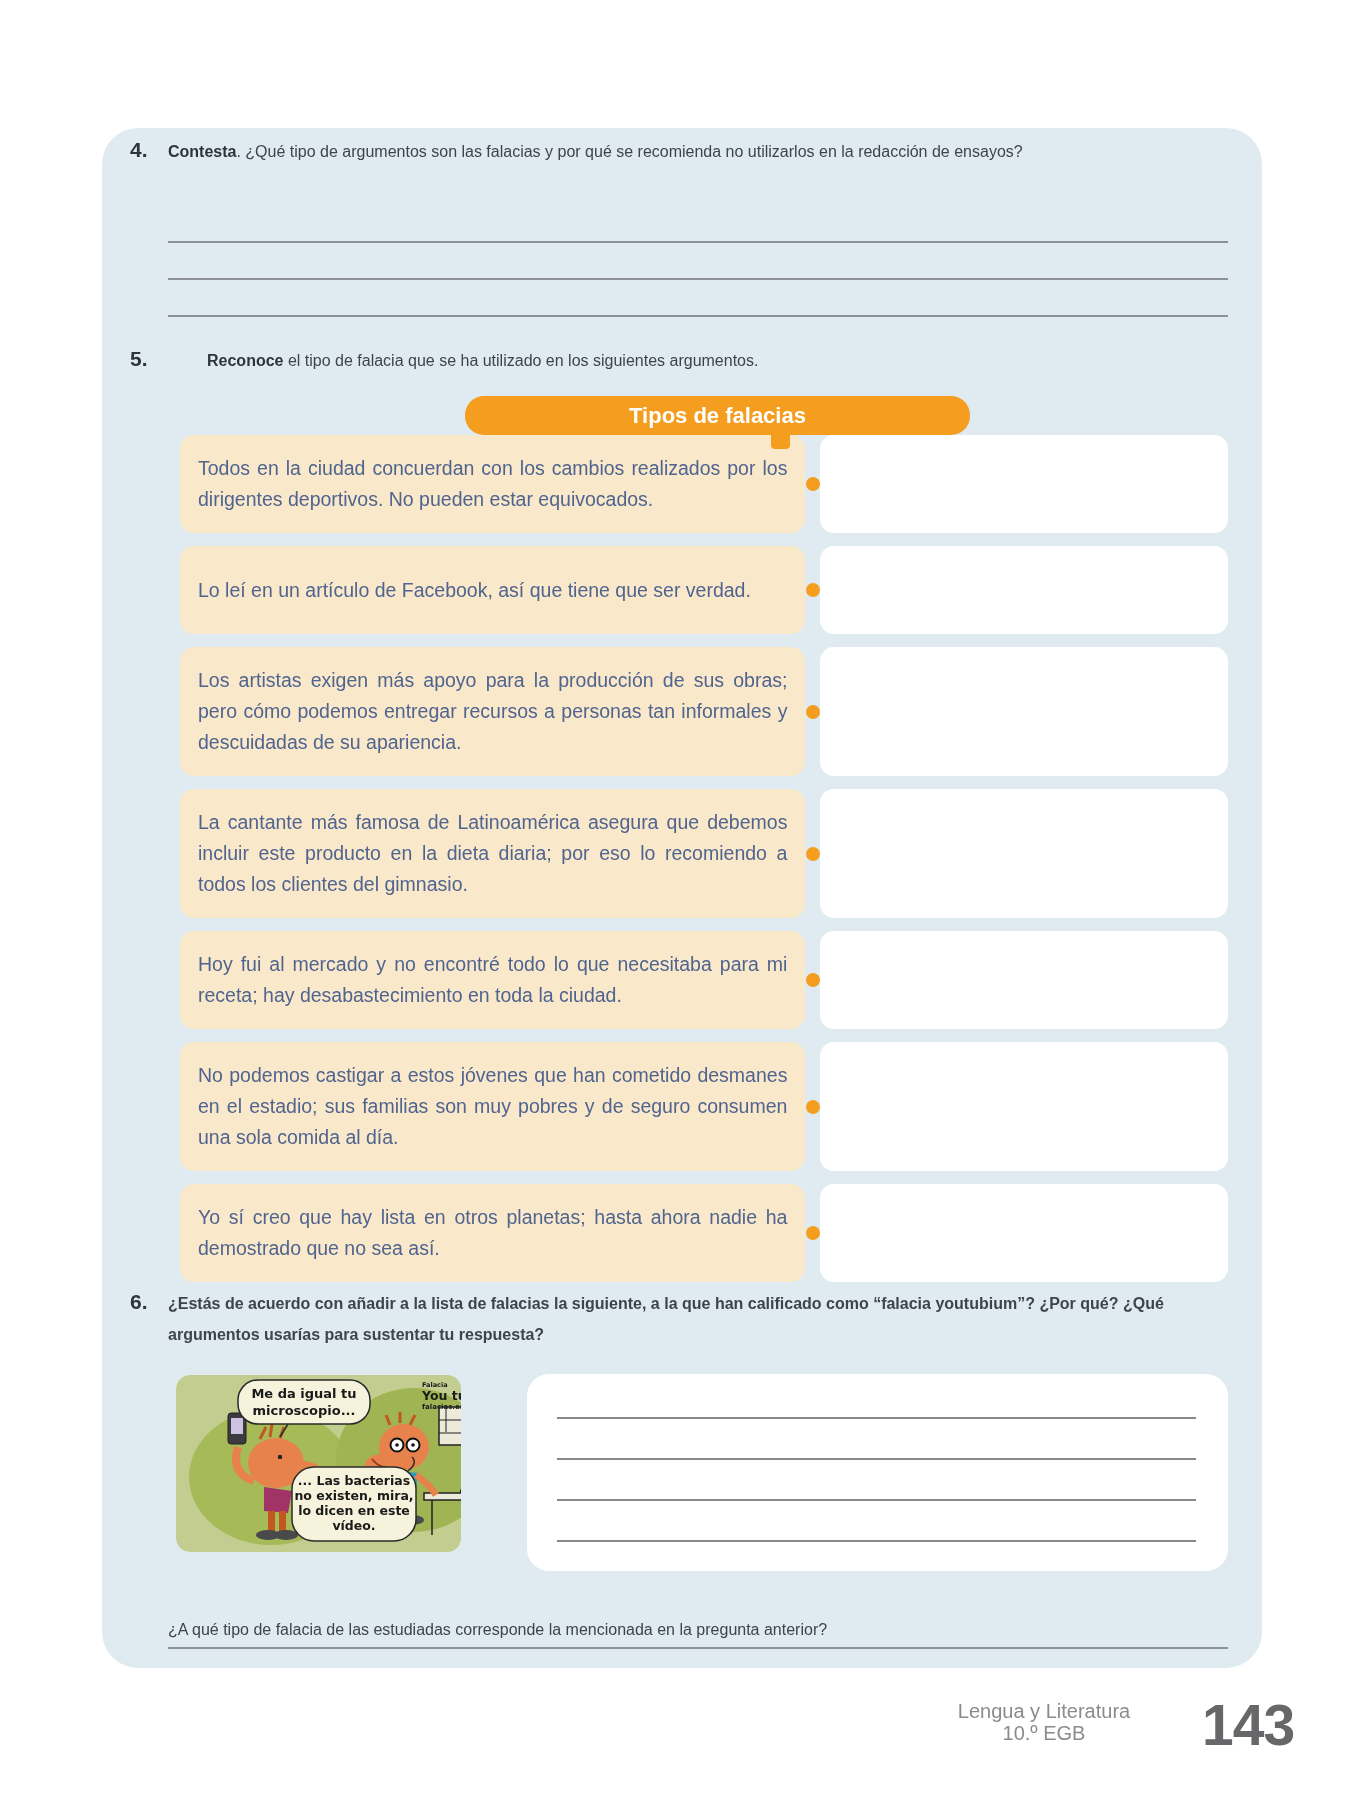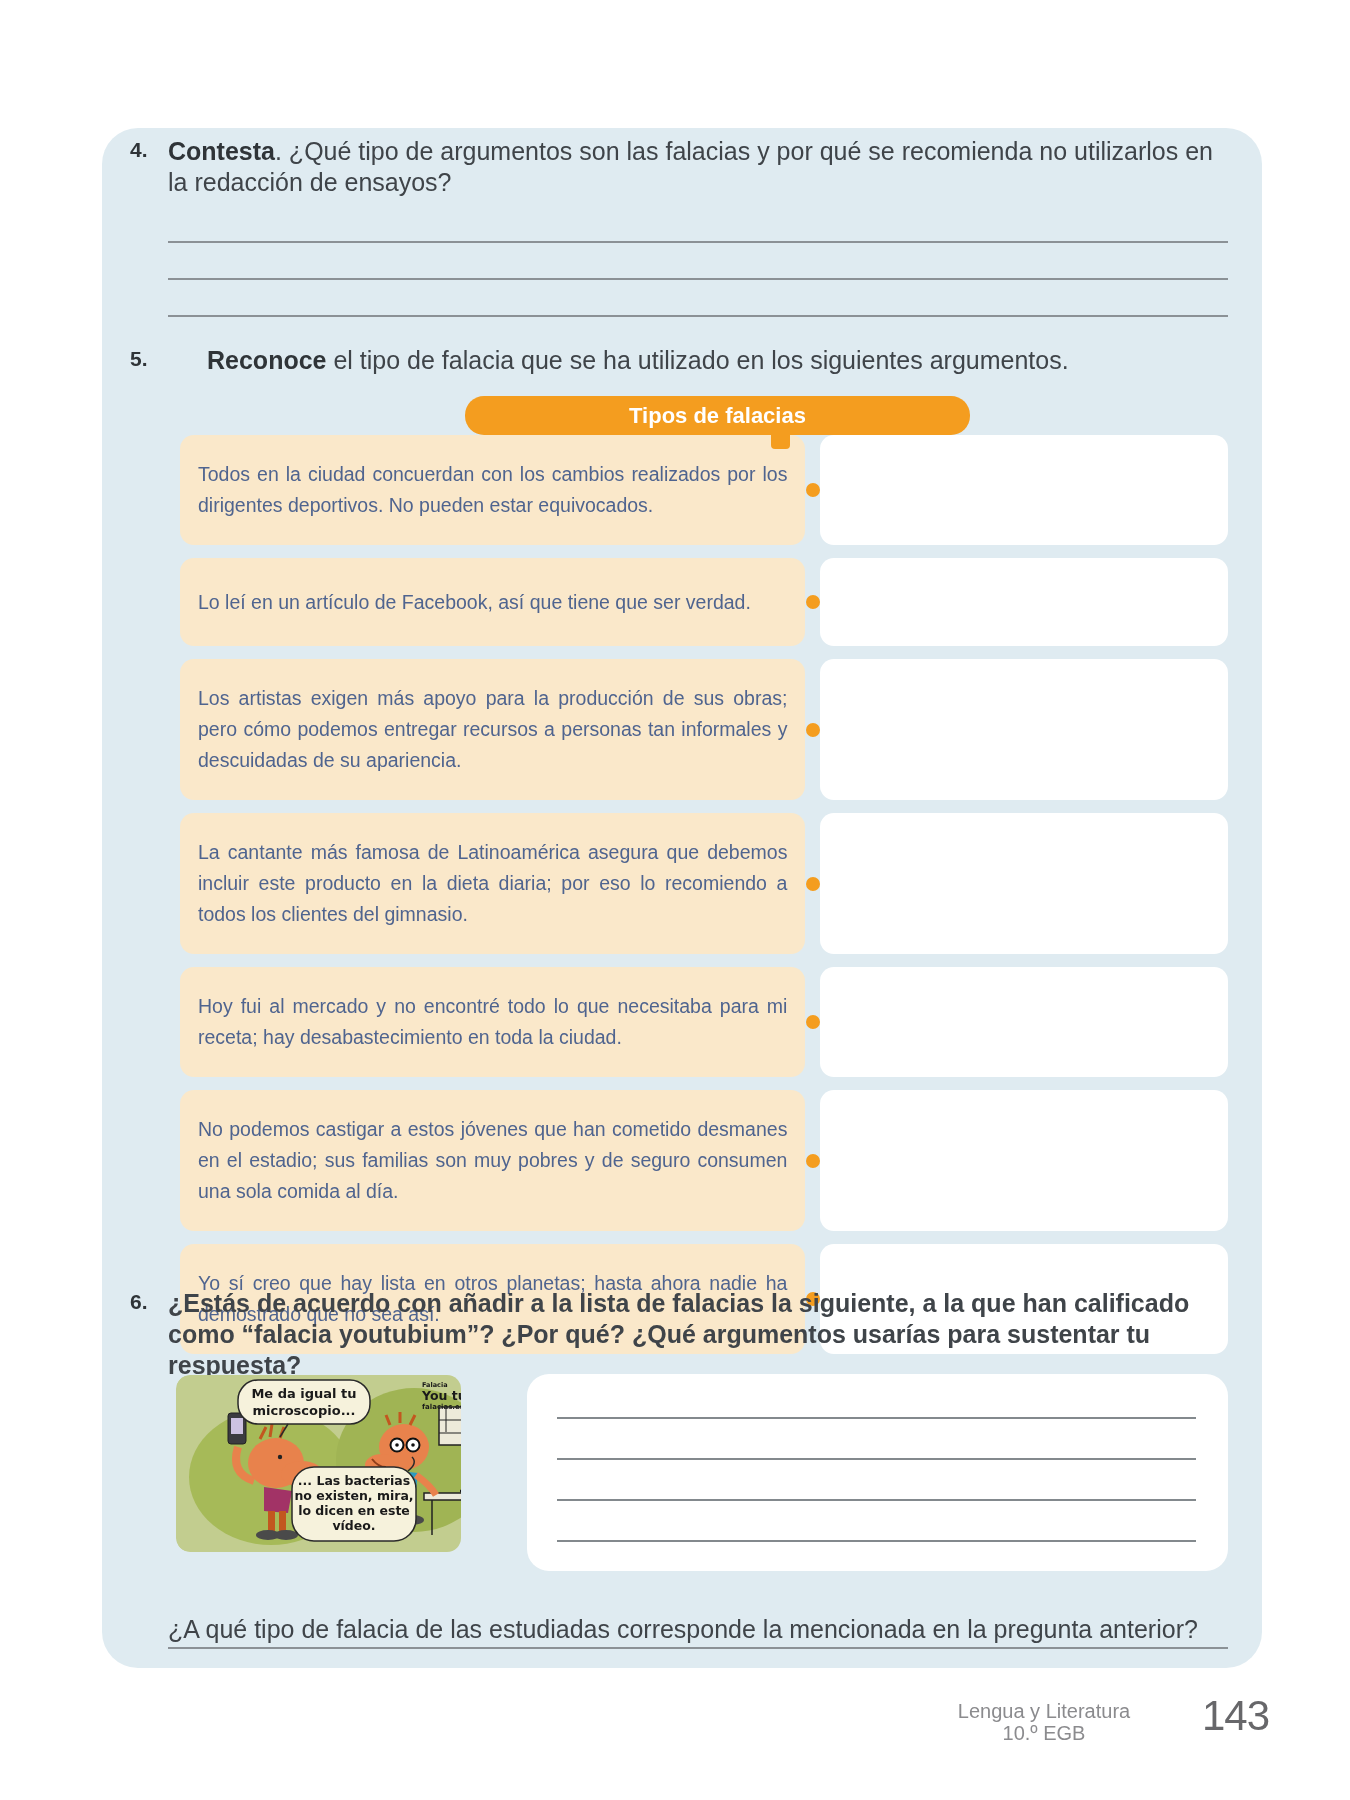--- a/index.html
+++ b/index.html
@@ -3,56 +3,56 @@
 <meta charset="utf-8">
 <style>
   * { margin:0; padding:0; box-sizing:border-box; }
   body { background:#ffffff; font-family:"Liberation Sans", sans-serif; }
   #page { position:relative; width:1350px; height:1800px; background:#ffffff; overflow:hidden; }
 
   .card { position:absolute; left:102px; top:128px; width:1160px; height:1540px;
           background:#DFEBF1; border-radius:36px; }
 
   .ex-num { position:absolute; font-size:21px; font-weight:bold; color:#2F3438; }
-  .ex-text { position:absolute; font-size:25px; line-height:31px; color:#3F4449; }
+  .ex-text { position:absolute; font-size:16px; line-height:31px; color:#3F4449; }
   .ex-text b { color:#2F3438; }
 
   .write-line { position:absolute; height:0; border-top:2px solid #8B9196; }
 
   
   .tbl-header { position:absolute; left:465px; top:396px; width:505px; height:39px;
                 background:#F49D1F; border-radius:19px; color:#ffffff;
                 font-size:22px; font-weight:bold; text-align:center; line-height:39px; z-index:3;}
   .tbl-tab { position:absolute; left:771px; top:430px; width:19px; height:19px;
              background:#F49D1F; border-radius:0 0 4px 4px; z-index:3; }
 
   .rows { position:absolute; left:180px; top:435px; width:1048px;
           display:flex; flex-direction:column; gap:13px; }
   .row { display:flex; align-items:stretch; }
   .statement { width:672px; background:#FAE8CA; border-radius:14px;
-               padding:24px 18px; font-size:19.5px; line-height:31px;
+               padding:18px 18px; font-size:19.5px; line-height:31px;
                color:#4F648F; text-align:justify;
                display:flex; flex-direction:column; justify-content:center; }
   .bullet-col { width:16px; position:relative; }
   .ring { position:absolute; left:50%; top:50%; transform:translate(-50%,-50%);
           width:12px; height:12px; border:7px solid #F49D1F; border-radius:50%;
           background:#ffffff; }
   .answer-box { width:440px; background:#ffffff; border-radius:14px; min-height:88px; }
 
   
   .cartoon { position:absolute; left:176px; top:1375px; width:285px; height:177px;
              border-radius:14px; overflow:hidden; }
   .answer-panel { position:absolute; left:527px; top:1374px; width:701px; height:197px;
                   background:#ffffff; border-radius:22px; }
   .answer-panel .write-line { left:30px; width:639px; border-top-color:#83898D; }
 
   .footer-text { position:absolute; left:900px; top:1700px; width:288px;
                  text-align:center; font-size:20px; line-height:22px; color:#8B8B8E; }
-  .page-num { position:absolute; left:1202px; top:1692px; font-size:42px;
-              font-weight:normal; color:#67676A; letter-spacing:-1px; }
+  .page-num { position:absolute; left:1202px; top:1692px; font-size:57px;
+              font-weight:bold; color:#67676A; letter-spacing:-1px; }
 </style>
 </head>
 <body>
 
 <div id="page">
 
   <div class="card"></div>
 
   <div class="ex-num" style="left:130px; top:138px;">4.</div>
   <div class="ex-text" style="left:168px; top:136px; width:1058px;"><b>Contesta</b><span>.  ¿Qué tipo de argumentos son las falacias y por qué se recomienda no utilizarlos en la redacción de ensayos?</span></div>

